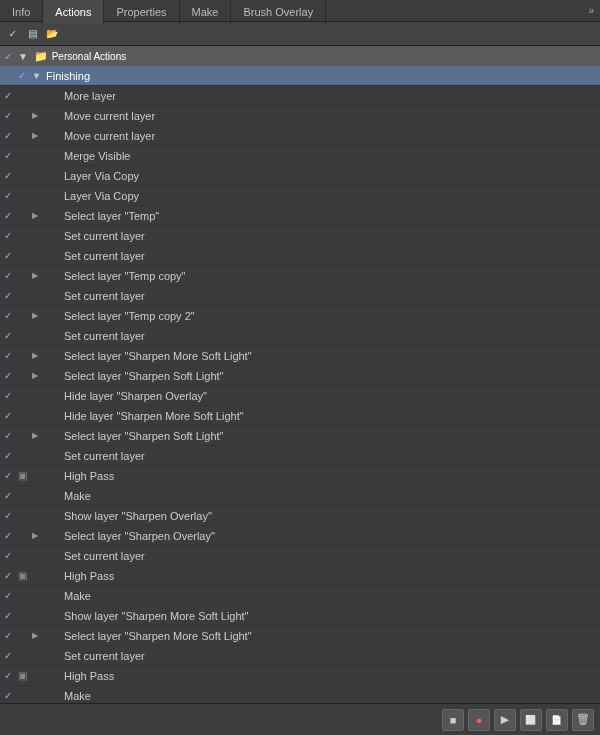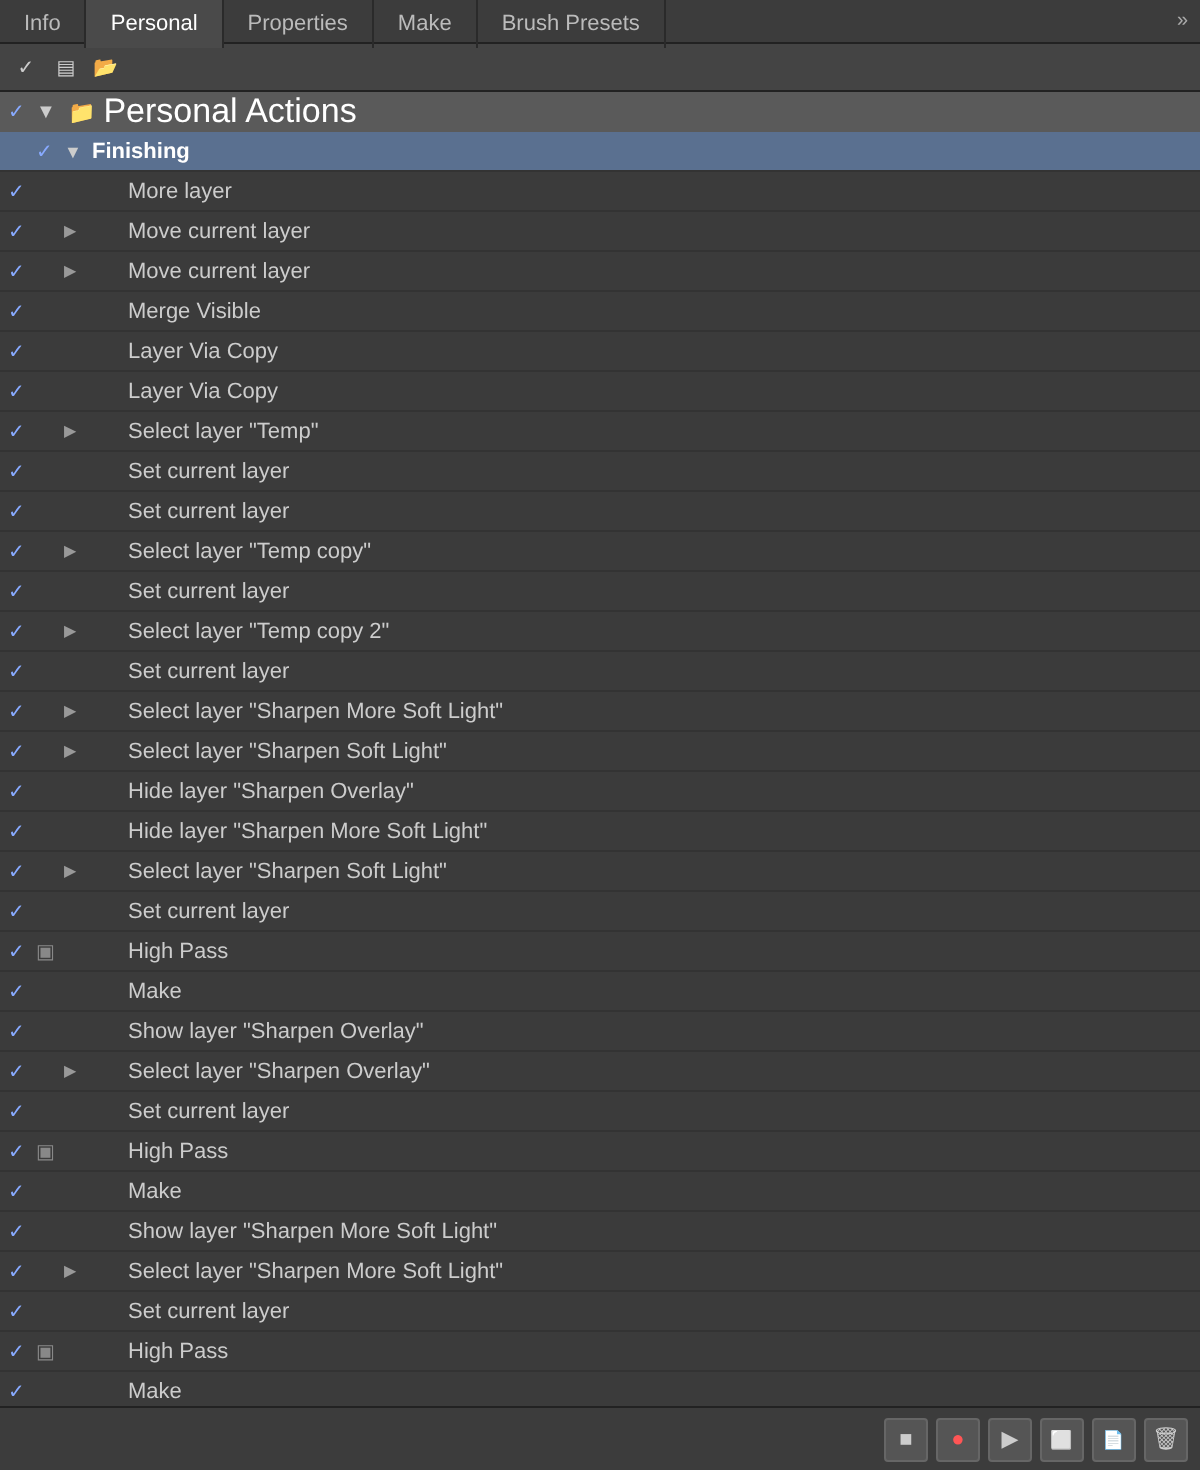--- a/index.html
+++ b/index.html
@@ -79,21 +79,21 @@
       display: flex;
       align-items: center;
       height: 20px;
       padding: 0 4px;
       background: #5a5a5a;
       cursor: pointer;
     }
     .group-header .check { width: 14px; color: #8af; font-size: 10px; }
     .group-header .expand { width: 14px; color: #ccc; font-size: 10px; margin-right: 2px; }
     .group-header .folder-icon { color: #d4a000; font-size: 11px; margin-right: 4px; }
-    .group-header .label { color: #fff; font-size: 17px; }
+    .group-header .label { color: #fff; font-size: 10px; }
 
     
     .action-row {
       display: flex;
       align-items: center;
       height: 20px;
       padding: 0 4px;
       cursor: pointer;
       border-bottom: 1px solid #333;
     }
@@ -107,21 +107,21 @@
       display: flex;
       align-items: center;
       height: 20px;
       padding-left: 18px;
       background: #5a7090;
       cursor: pointer;
       border-bottom: 1px solid #333;
     }
     .subgroup-header .check { width: 14px; color: #8af; font-size: 10px; flex-shrink: 0; }
     .subgroup-header .expand-btn { width: 14px; color: #ccc; font-size: 9px; flex-shrink: 0; }
-    .subgroup-header .label { color: #fff; font-size: 11px; font-weight: bold; }
+    .subgroup-header .label { color: #fff; font-size: 11px; font-weight: normal; }
 
     
     .bottom-bar {
       display: flex;
       align-items: center;
       background: #3c3c3c;
       height: 32px;
       border-top: 1px solid #222;
       padding: 0 6px;
       gap: 4px;
@@ -143,24 +143,24 @@
       font-size: 11px;
       border-radius: 2px;
     }
     .bottom-spacer { flex: 1; }
   </style>
 </head>
 <body>
 
 <div class="tab-bar">
   <div class="tab">Info</div>
-  <div class="tab active">Personal</div>
+  <div class="tab active">Actions</div>
   <div class="tab">Properties</div>
   <div class="tab">Make</div>
-  <div class="tab">Brush Presets</div>
+  <div class="tab">Brush Overlay</div>
   <div class="tab-spacer"></div>
   <div class="tab-arrow">»</div>
 </div>
 
 <div class="toolbar">
   <div class="toolbar-btn">✓</div>
   <div class="toolbar-btn">▤</div>
   <div class="toolbar-btn">📂</div>
 </div>
 

